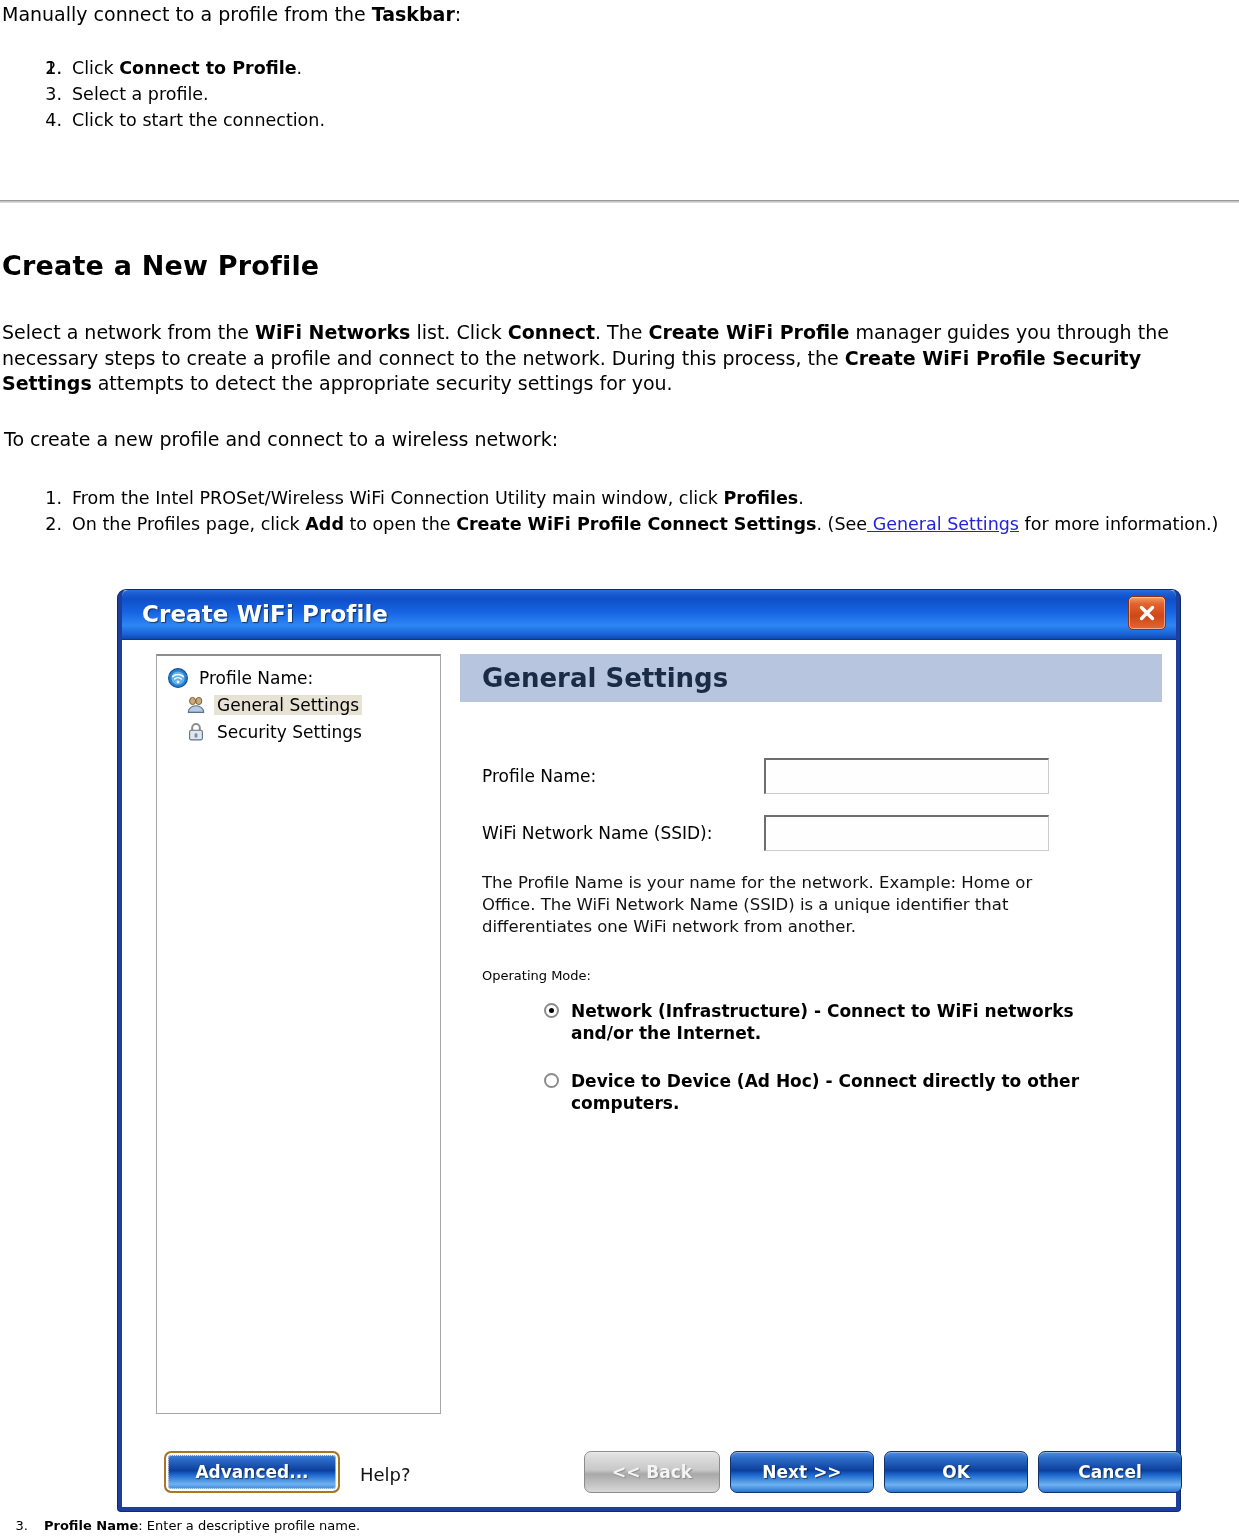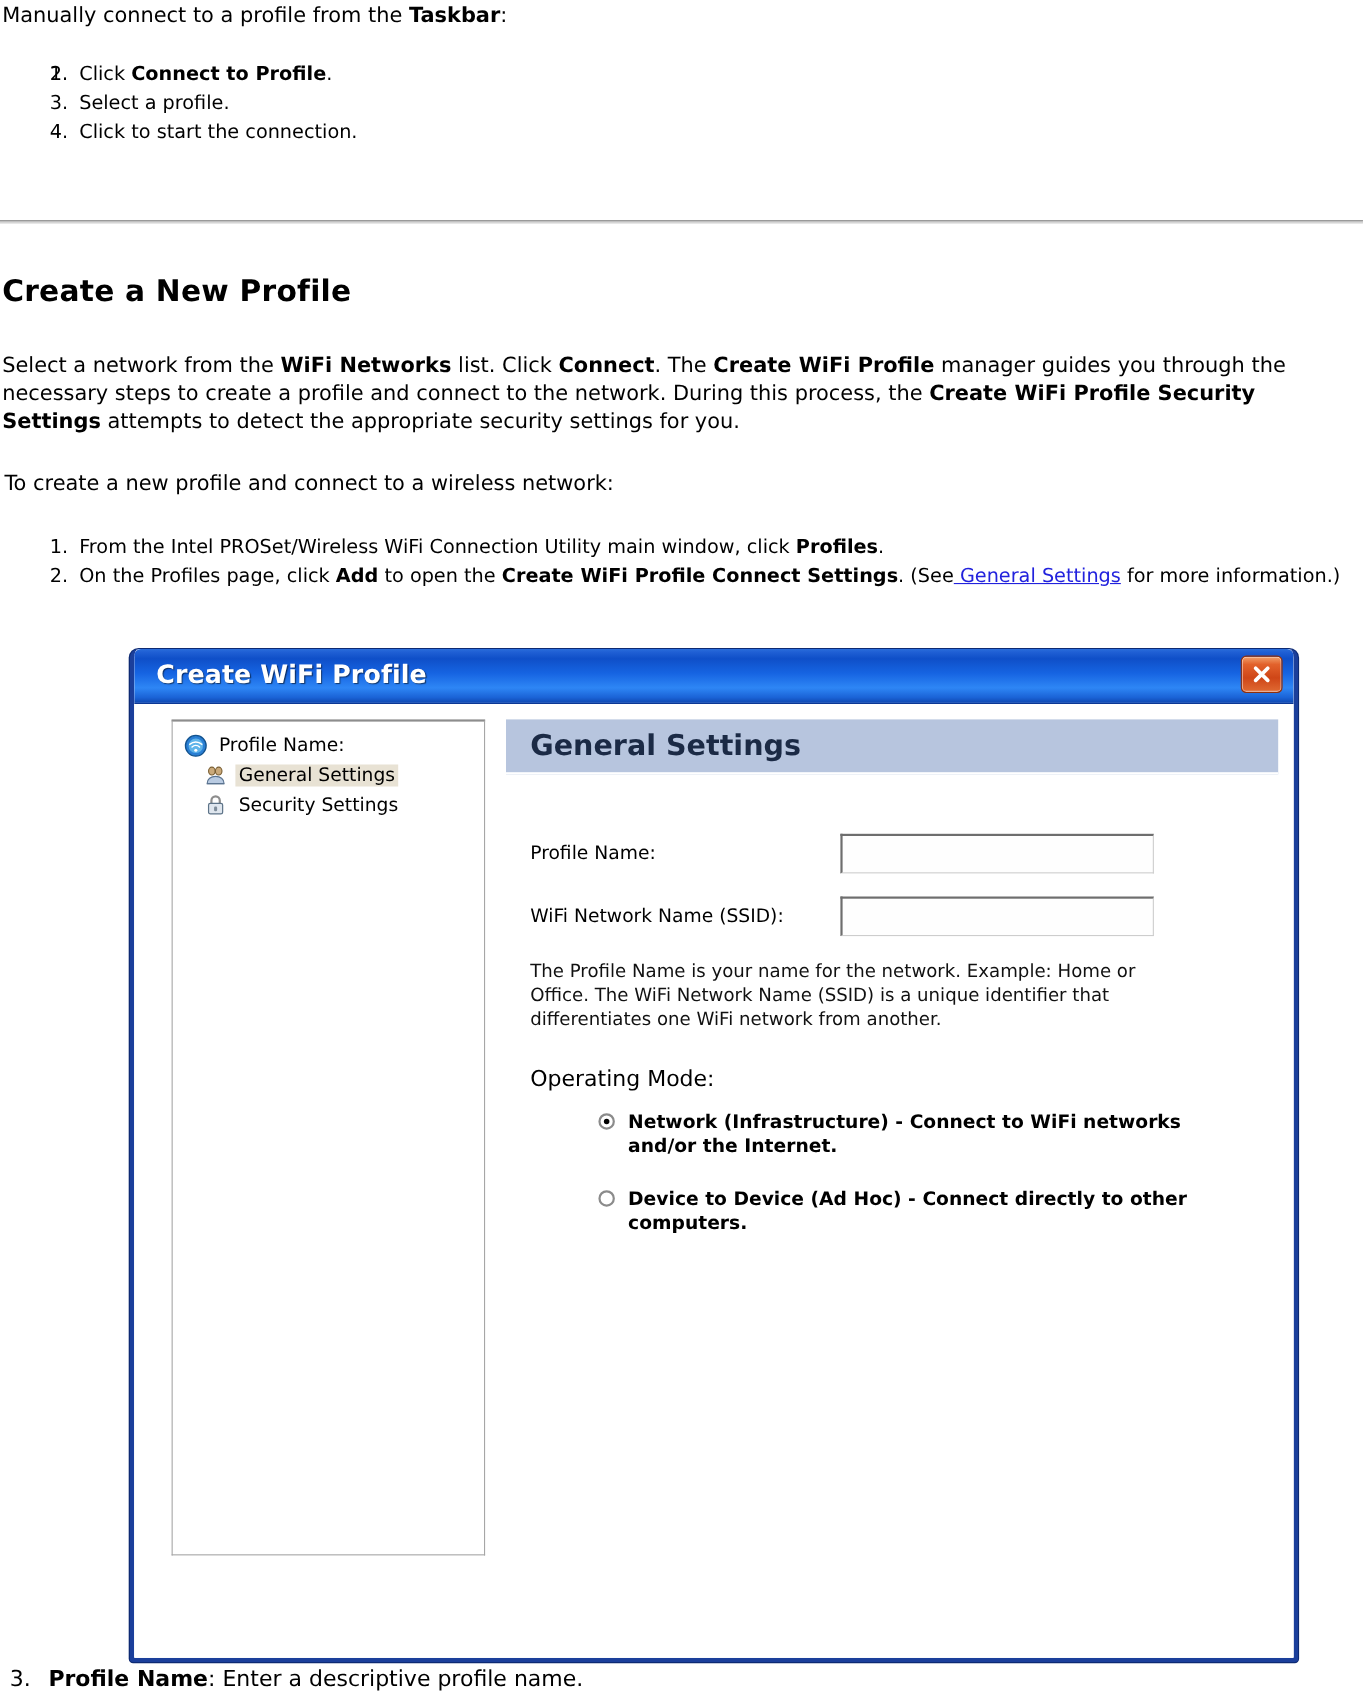--- a/index.html
+++ b/index.html
@@ -186,21 +186,21 @@
   }
   .helptext {
     margin-top: 8px;
     font-size: 16.5px;
     line-height: 22px;
     color: #111;
     width: 560px;
   }
   .opmode-label {
     margin-top: 30px;
-    font-size: 20px;
+    font-size: 13px;
     color: #000;
   }
   .radio-row {
     display: flex;
     align-items: flex-start;
     margin-top: 17px;
     padding-left: 62px;
     font-size: 17px;
     line-height: 22px;
     color: #000;
@@ -272,21 +272,21 @@
   }
   .btn-back   { position: absolute; left: 462px; bottom: 0; width: 136px; }
   .btn-next   { position: absolute; left: 608px; bottom: 0; width: 144px; }
   .btn-ok     { position: absolute; left: 762px; bottom: 0; width: 144px; }
   .btn-cancel { position: absolute; left: 916px; bottom: 0; width: 144px; }
 
   .bottom-note {
     position: absolute;
     left: 0; top: 1513px;
     width: 1100px;
-    font-size: 20px;
+    font-size: 13px;
     color: #000;
     line-height: 26px;
   }
   .bottom-note .num { display: inline-block; width: 28px; text-align: right; margin-right: 16px; }
 </style>
 </head>
 <body>
 
 <div class="doc">
 
@@ -407,19 +407,27 @@
           <span class="radio-text">Network (Infrastructure) - Connect to WiFi networks and/or the Internet.</span>
         </div>
 
         <div class="radio-row second">
           <span class="radio"></span>
           <span class="radio-text">Device to Device (Ad Hoc) - Connect directly to other computers.</span>
         </div>
       </div>
     </div>
 
+    <div class="btnbar">
+      <div class="btn focused btn-advanced">Advanced...</div>
+      <span class="help-link">Help?</span>
+      <div class="btn disabled btn-back">&lt;&lt; Back</div>
+      <div class="btn btn-next">Next &gt;&gt;</div>
+      <div class="btn btn-ok">OK</div>
+      <div class="btn btn-cancel">Cancel</div>
+    </div>
 
   </div>
 </div>
 
 <div class="bottom-note">
   <span class="num">3.</span><span class="b">Profile Name</span><span>: Enter a descriptive profile name.</span>
 </div>
 
 </body></html>

